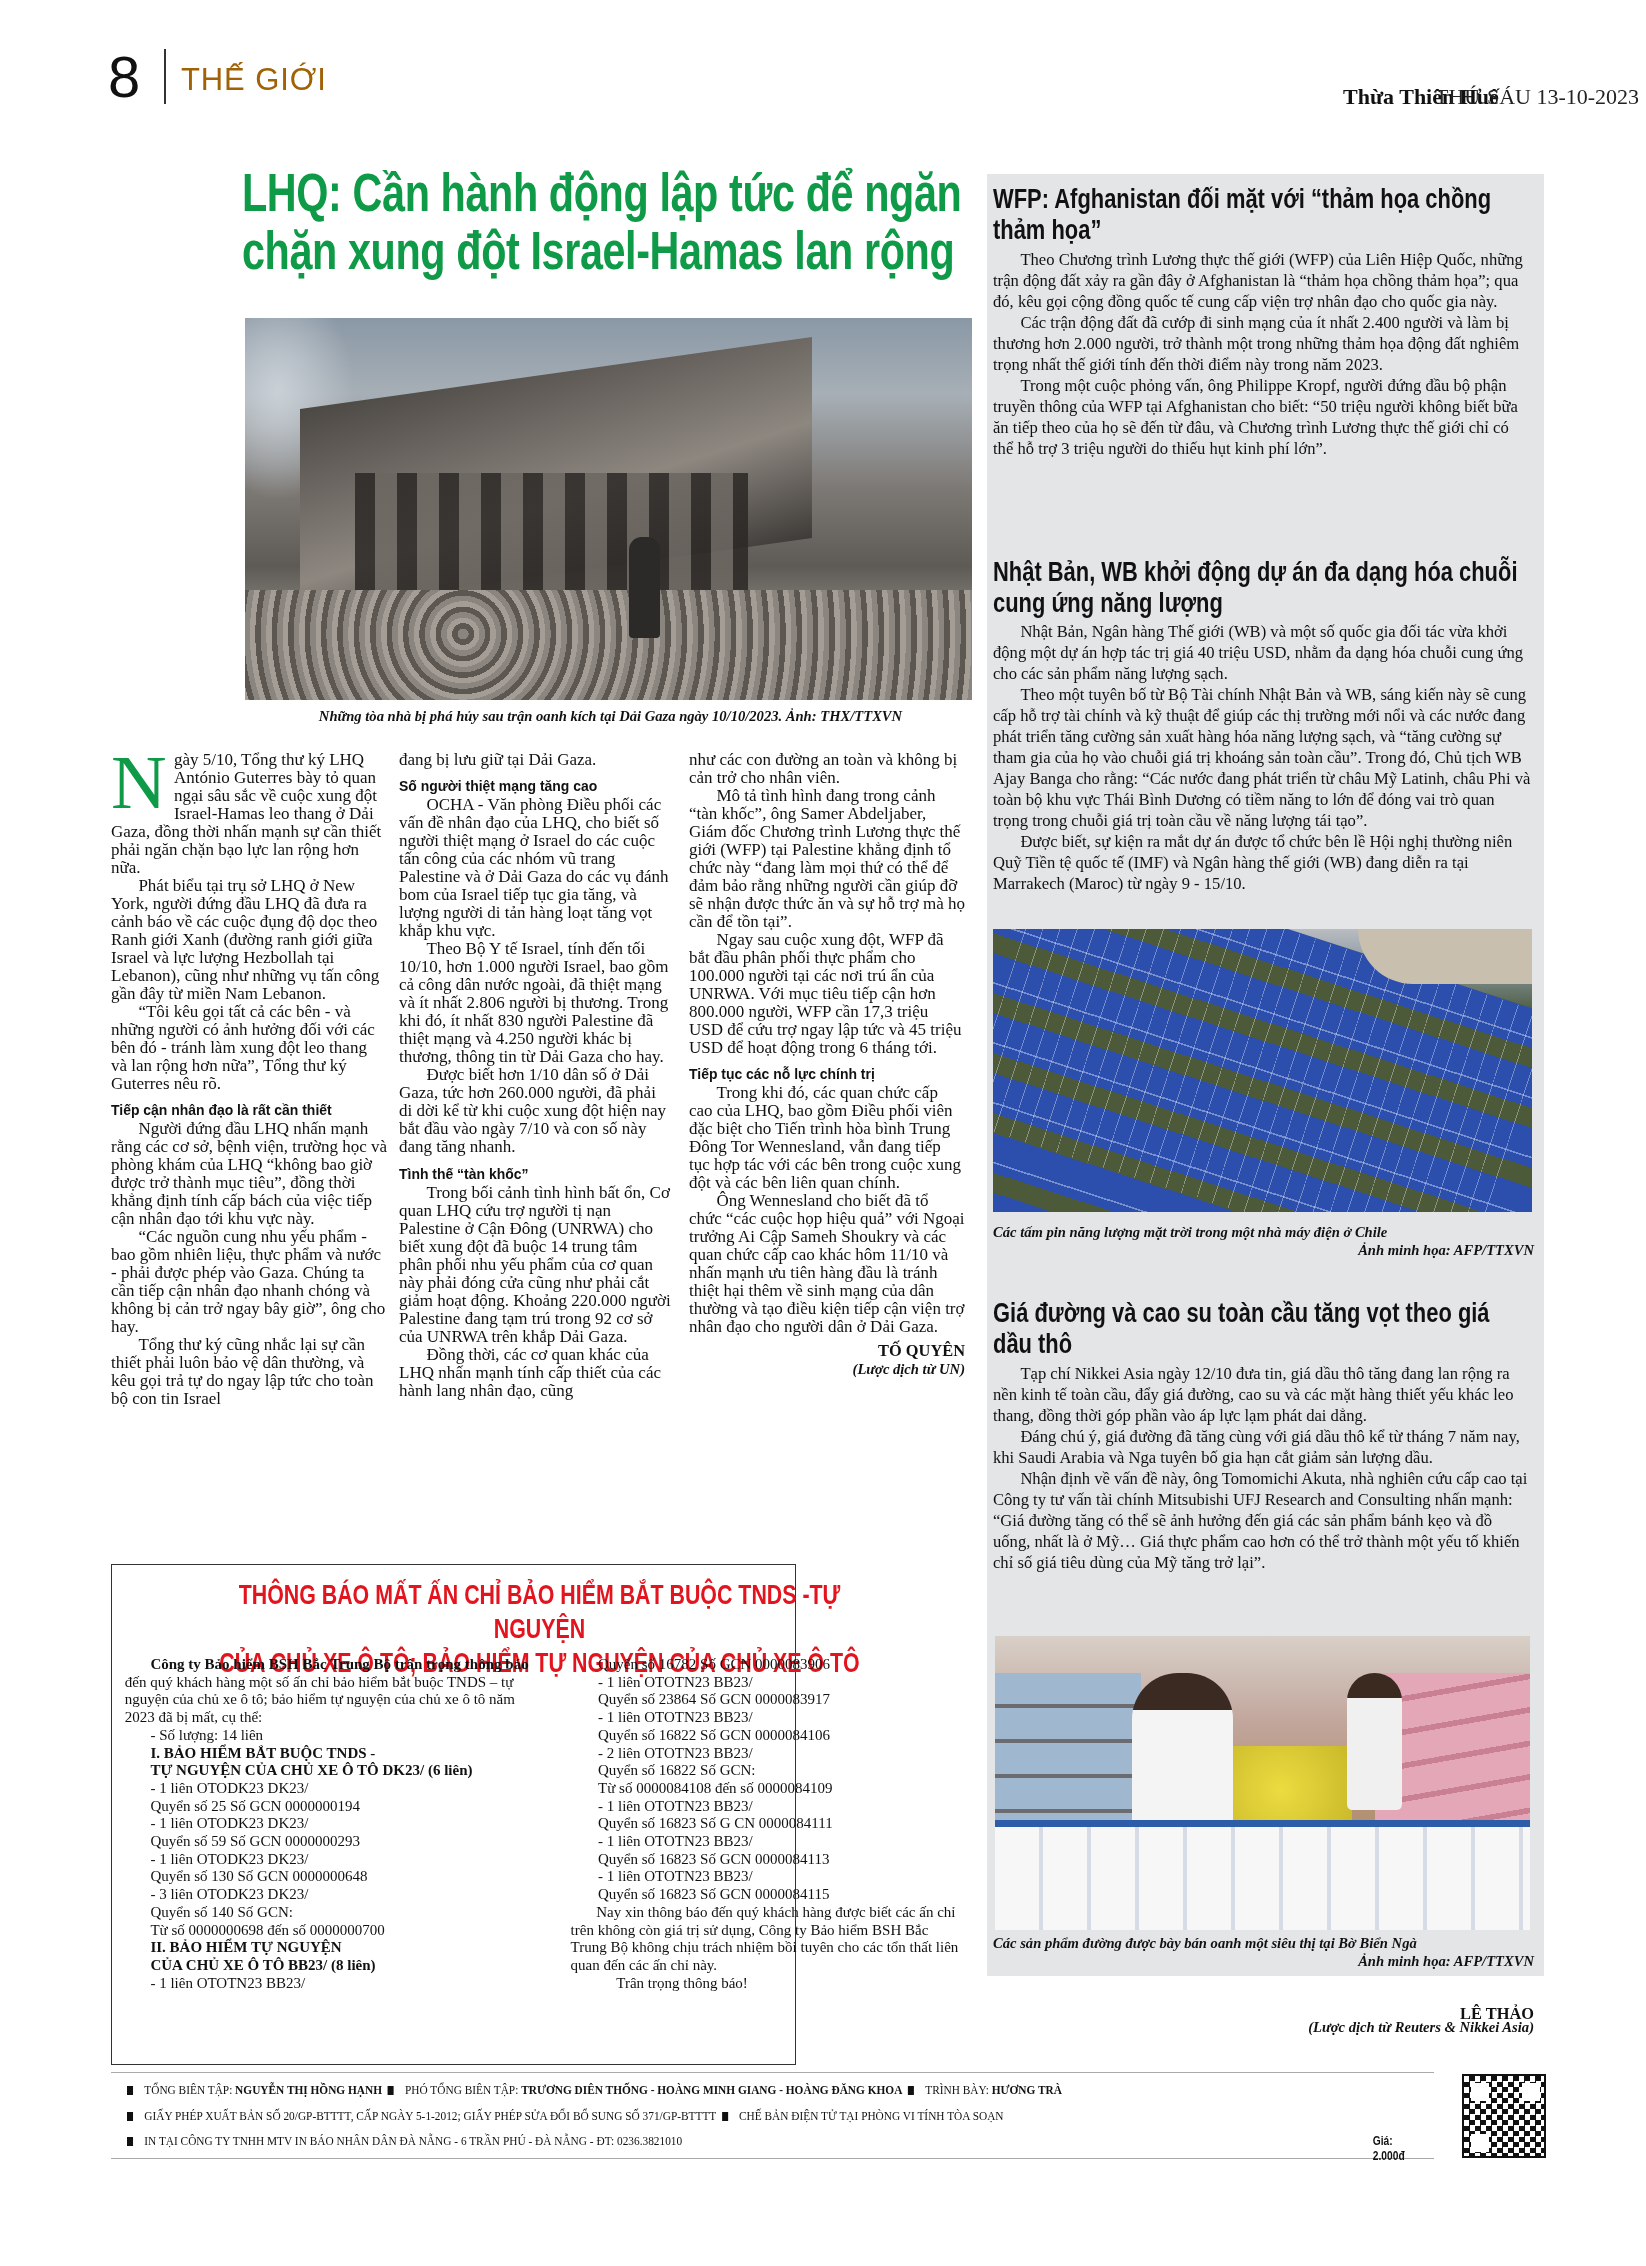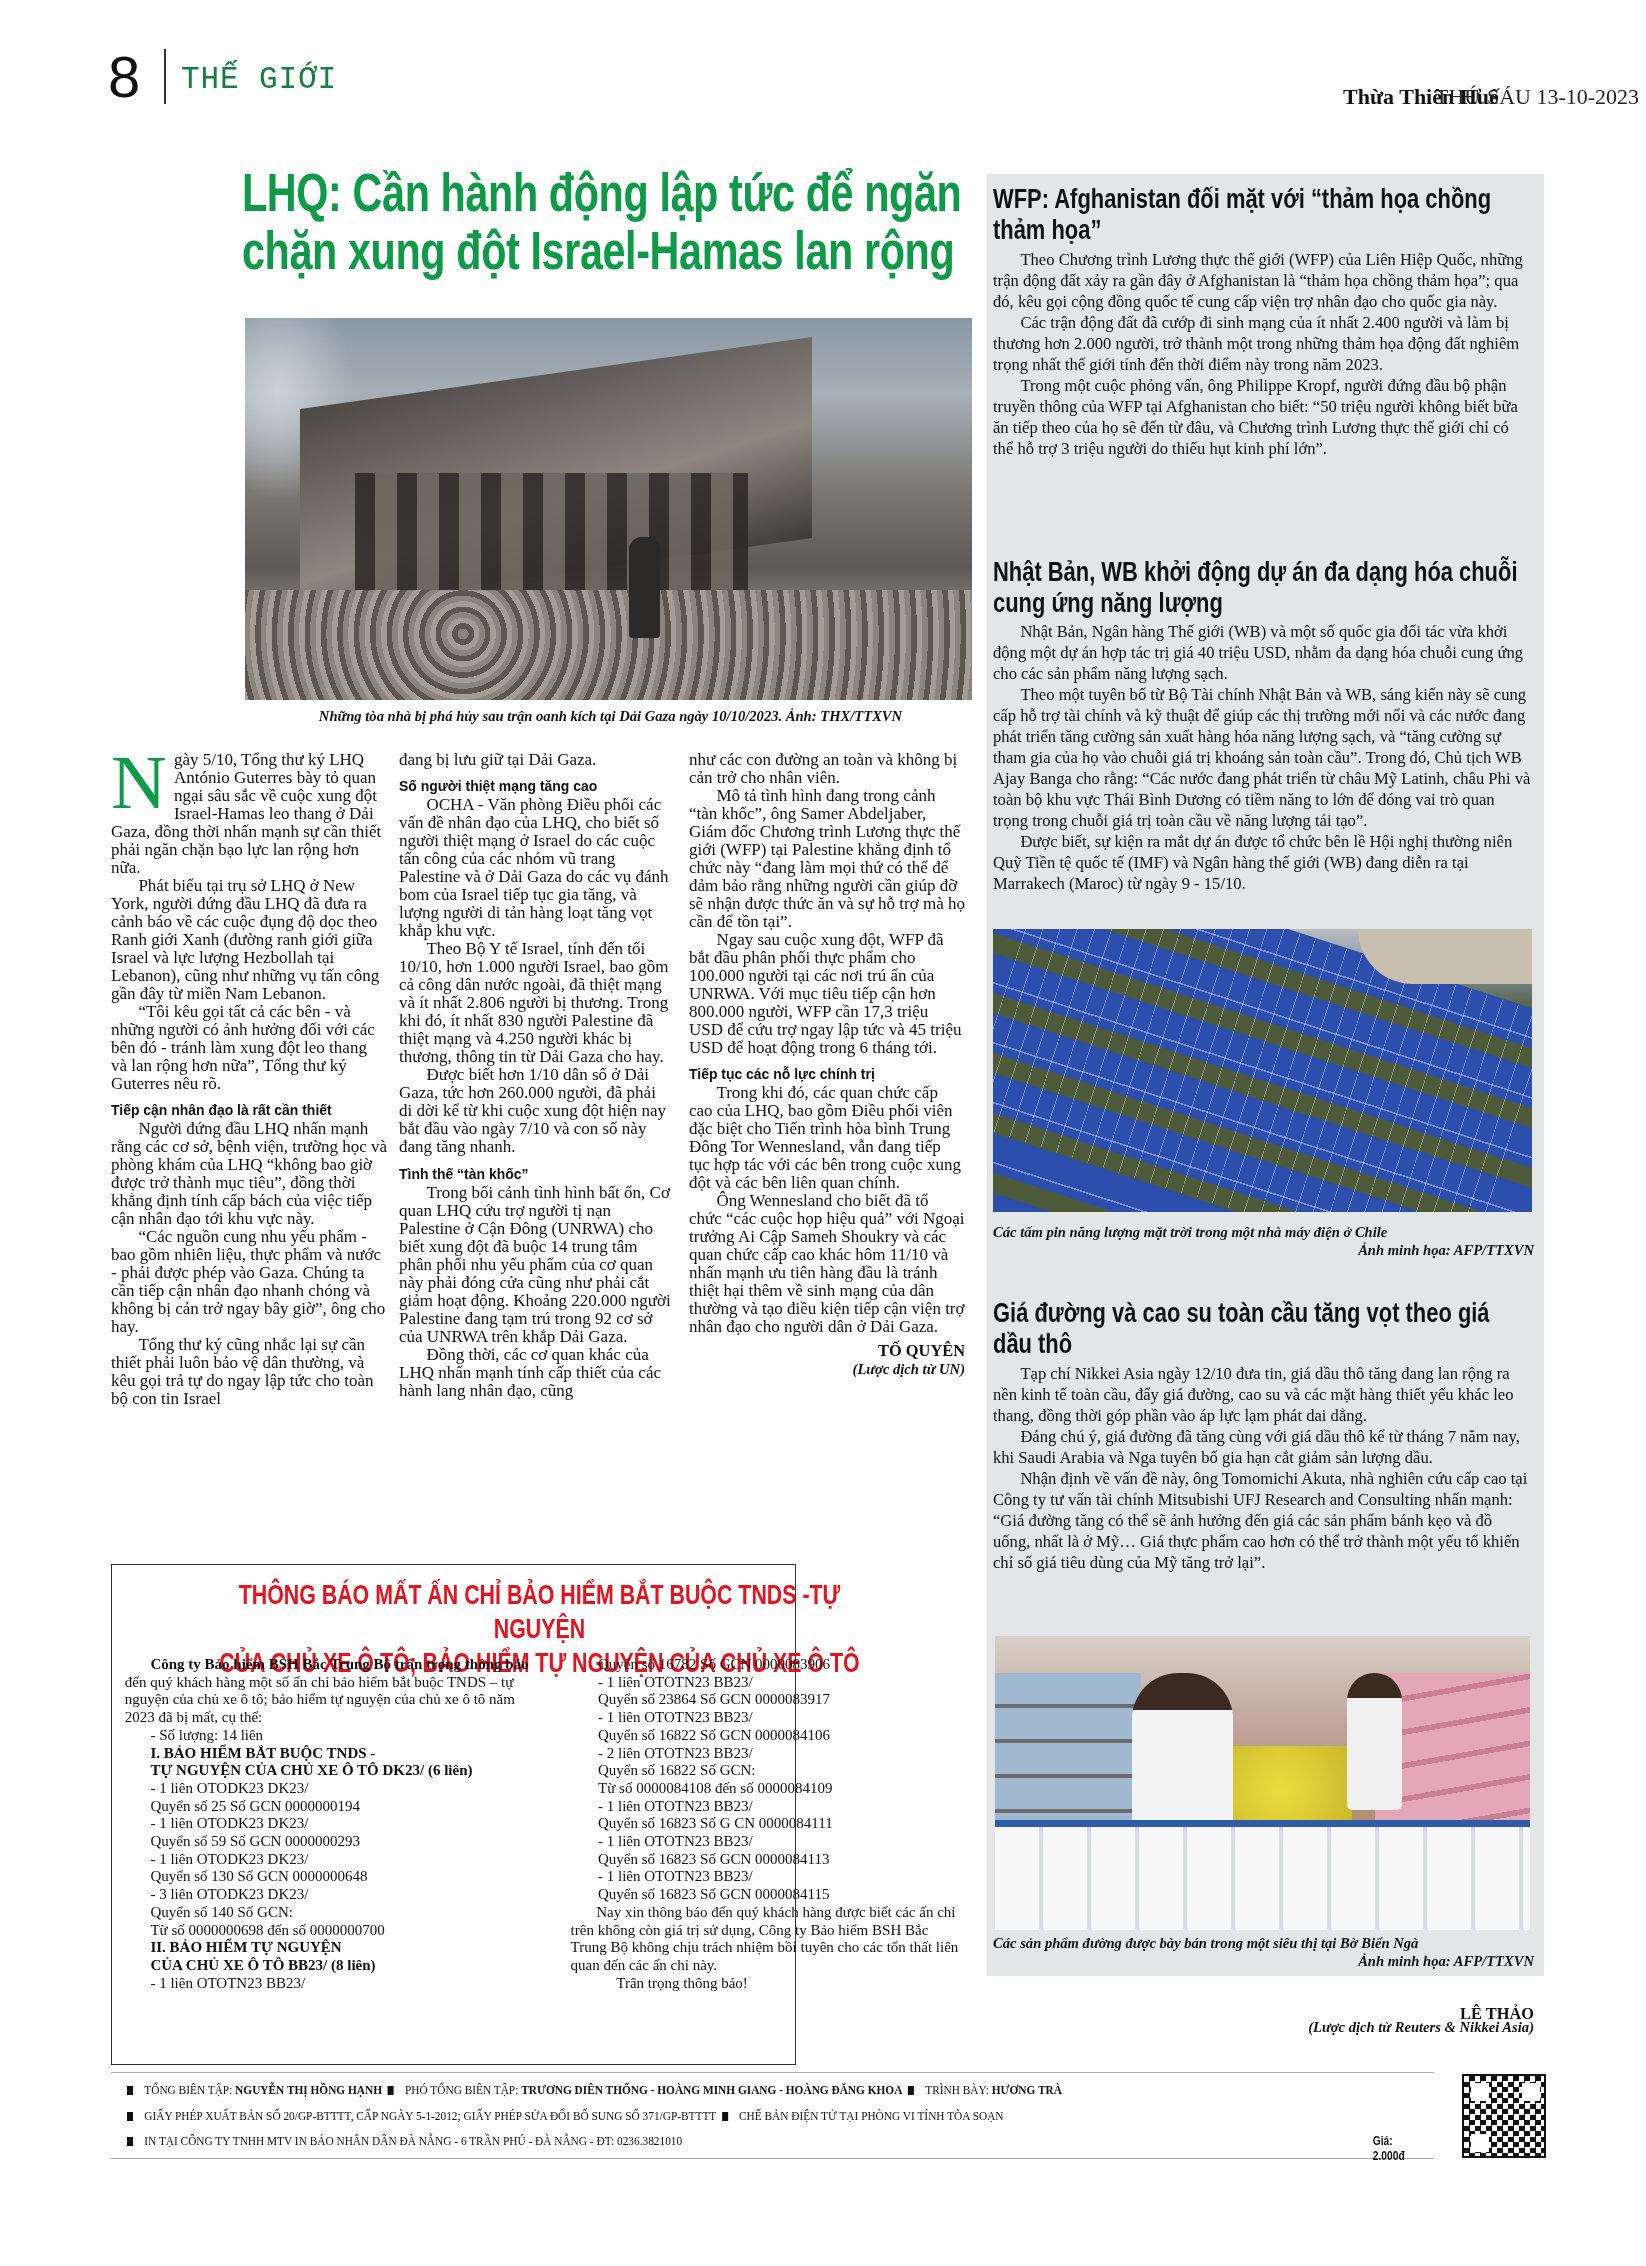--- a/index.html
+++ b/index.html
@@ -2,21 +2,21 @@
 <html style="font-size:14.6px"><head>
 <meta charset="utf-8">
 <style>
   * { box-sizing: border-box; margin: 0; padding: 0; }
   html, body { width: 1647px; height: 2267px; background: #ffffff; }
   body { position: relative; font-family: "Liberation Serif", serif; color: #111; overflow: hidden; }
 
   
   .pg-num { position: absolute; left: 108px; top: 48px; font-family: "Liberation Sans", sans-serif; font-size: 58px; line-height: 58px; color: #111; }
   .pg-sep { position: absolute; left: 164px; top: 49px; width: 1.8px; height: 55px; background: #333; }
-  .section { position: absolute; left: 181px; top: 62px; font-family: Liberation Mono, monospace; font-size: 31px; letter-spacing: 0.9px; color: #15803d; }
+  .section { position: absolute; left: 181px; top: 62px; font-family: Liberation Sans, sans-serif; font-size: 31px; letter-spacing: 0.9px; color: #a16207; }
   .paper { position: absolute; left: 1343px; top: 84px; font-family: "Liberation Serif", serif; font-weight: bold; font-size: 22px; text-align: center; }
   .date { position: absolute; left: 1435px; top: 84px; font-family: "Liberation Serif", serif; font-size: 22px; color: #222; }
 
   
   .main-title { position: absolute; left: 242px; top: 164px; width: 749px; font-family: "Liberation Sans", sans-serif; font-weight: bold; font-stretch: condensed; color: #0f9a48; font-size: 53px; line-height: 58px; transform: scaleX(0.78); transform-origin: left top; width: 959px; letter-spacing: -0.5px; }
 
   
   .photo-main { position: absolute; left: 245px; top: 318px; width: 727px; height: 382px; overflow: hidden;
     background:
       linear-gradient(180deg, #8a98a6 0%, #a7afb6 20%, #7c7874 45%, #5e5a55 65%, #8c8882 80%, #6f6b66 100%); }
@@ -162,21 +162,21 @@
 </div>
 <div class="photo-market">
   <div class="shelf-l"></div>
   <div class="shelf-r"></div>
   <div class="yellow"></div>
   <div class="woman"></div>
   <div class="man"></div>
   <div class="boxes"></div>
 </div>
 <div class="cap-r" style="left:993px; top:1934px; width:541px;">
-  <span>Các sản phẩm đường được bày bán trong một siêu thị tại Bờ Biển Ngà</span>
+  <span>Các sản phẩm đường được bày bán oanh một siêu thị tại Bờ Biển Ngà</span>
   <span class="r">Ảnh minh họa: AFP/TTXVN</span>
 </div>
 <div class="byline" style="position:absolute; left:993px; top:1998px; width:541px;">LÊ THẢO</div>
 <div class="source" style="position:absolute; left:993px; top:2019px; width:541px;">(Lược dịch từ Reuters &amp; Nikkei Asia)</div>
 
 <div class="notice">
   <div class="notice-title">
     <div>THÔNG BÁO MẤT ẤN CHỈ BẢO HIỂM BẮT BUỘC TNDS -TỰ NGUYỆN</div>
     <div>CỦA CHỦ XE Ô TÔ; BẢO HIỂM TỰ NGUYỆN CỦA CHỦ XE Ô TÔ</div>
   </div>

